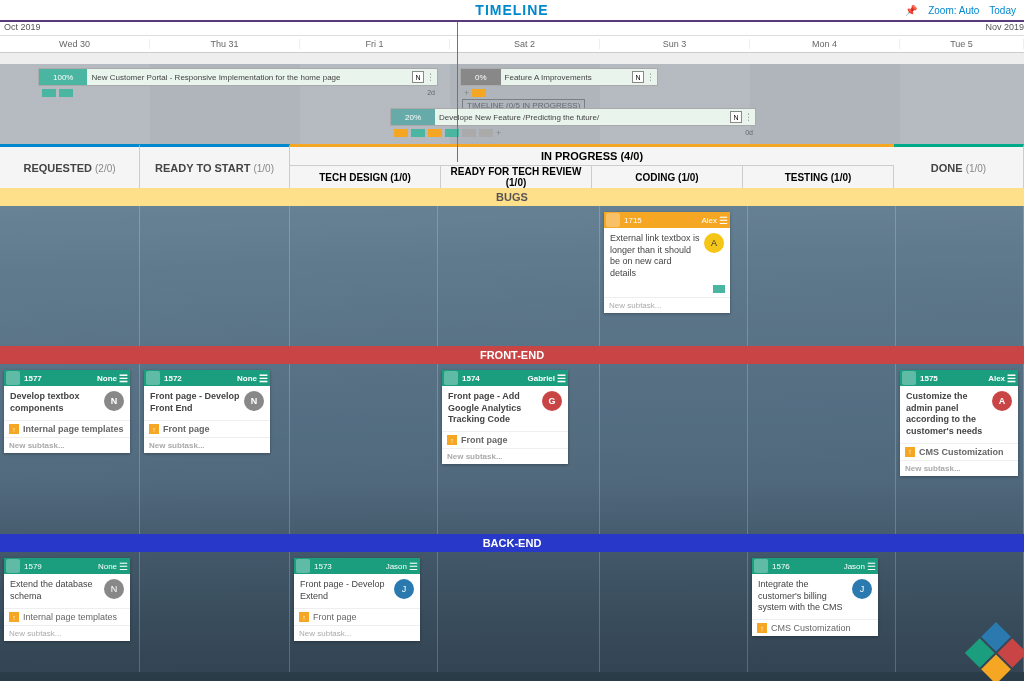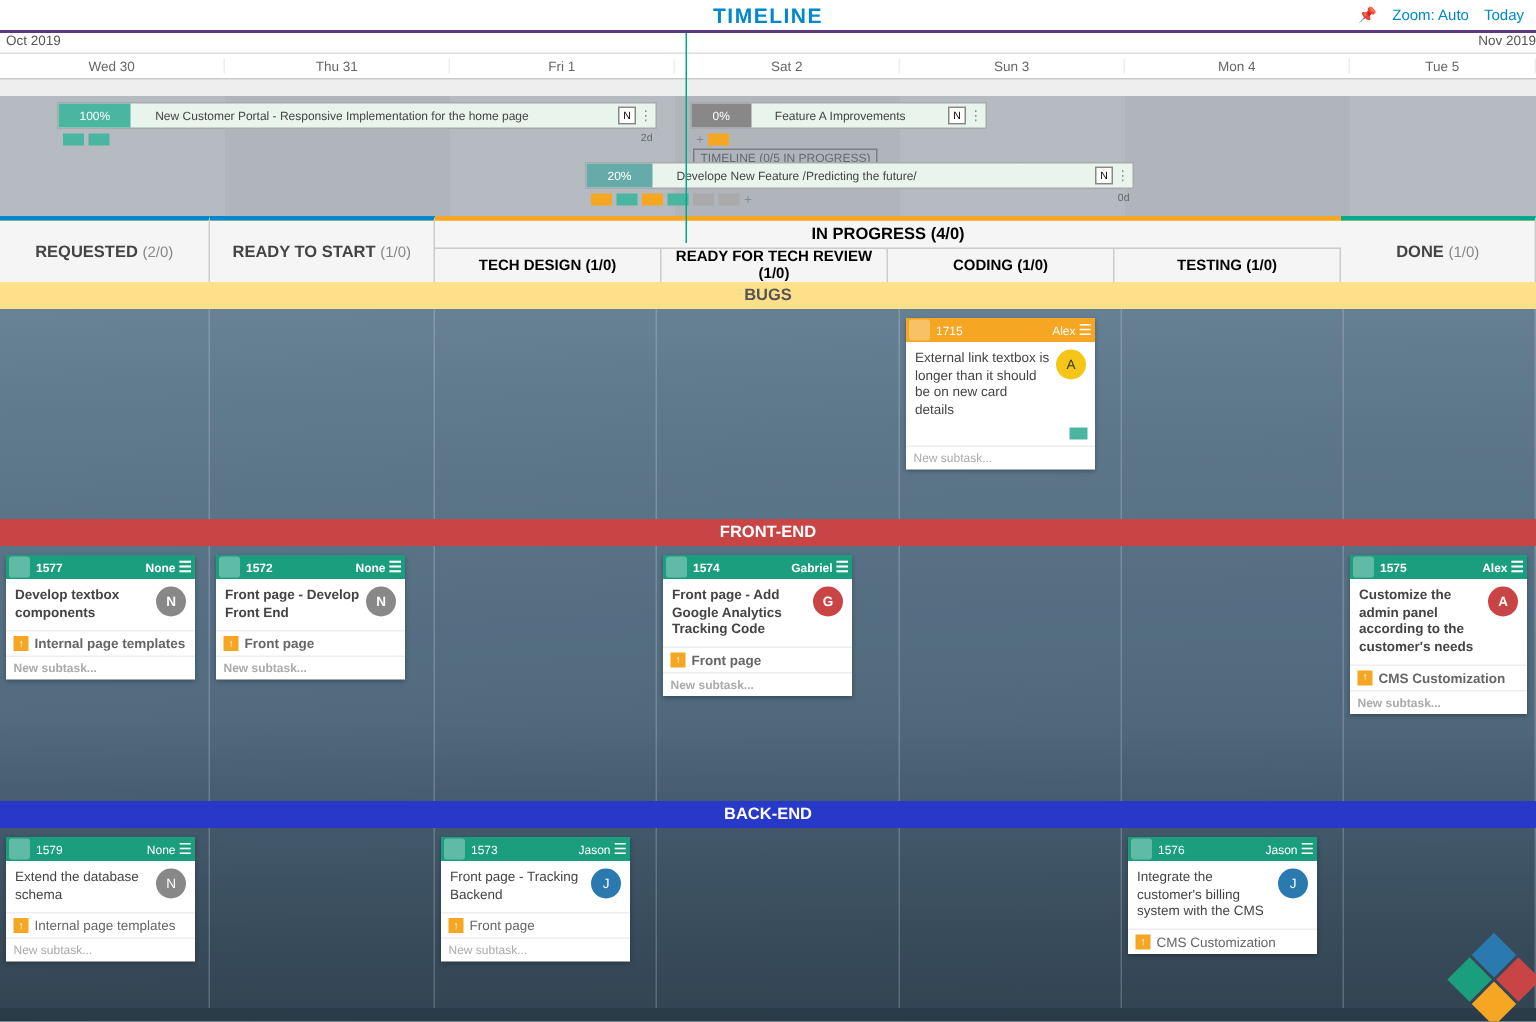--- a/index.html
+++ b/index.html
@@ -28,21 +28,21 @@
 .d4 { width: 150px; }
 .d5 { width: 150px; }
 .d6 { width: 124px; }
 .today-line { position: absolute; left: 457px; top: 0; width: 1px; height: 140px; background: #0a8; z-index: 10; }
 .timeline-badge { position: absolute; left: 462px; top: 46px; font-size: 8px; background: #fff; border: 1px solid #888; padding: 1px 4px; color: #555; }
 
 .gantt-area { position: relative; height: 80px; background: repeating-linear-gradient(90deg, rgba(120,130,140,0.55) 0px, rgba(120,130,140,0.55) 150px, rgba(110,120,130,0.55) 150px, rgba(110,120,130,0.55) 300px); }
 
 .gantt-bar { position: absolute; height: 18px; background: #e8f4ec; border: 1px solid #aaa; font-size: 8px; display: flex; align-items: center; }
 .gantt-pct { background: #4ab5a0; color: #fff; padding: 0 14px; height: 100%; display: flex; align-items: center; font-size: 8px; }
-.gantt-text { flex: 1; padding: 0 16px; color: #444; white-space: nowrap; overflow: hidden; }
+.gantt-text { flex: 1; padding: 0 4px; color: #444; white-space: nowrap; overflow: hidden; }
 .gantt-end { display: flex; align-items: center; gap: 2px; padding-right: 2px; }
 .gantt-letter { width: 12px; height: 12px; border: 1px solid #888; font-size: 7px; display: flex; align-items: center; justify-content: center; background: #fff; }
 .gantt-menu { color: #888; font-size: 9px; }
 .gantt-dur { position: absolute; right: 2px; bottom: -11px; font-size: 7px; color: #666; }
 
 .gantt-sub { position: absolute; height: 10px; display: flex; gap: 3px; align-items: center; }
 .sub-block { width: 14px; height: 8px; }
 .sb-green { background: #4ab5a0; }
 .sb-orange { background: #f5a623; }
 .sb-grey { background: #aaa; }
@@ -353,21 +353,21 @@
   <div class="sl-col slc-1"></div>
   <div class="sl-col slc-2">
     <div class="card">
       <div class="card-top ct-green">
           <div class="ct-icon">◧</div>
           <span class="ct-id">1573</span>
           <span class="ct-assignee">Jason</span>
           <span class="ct-menu">☰</span>
         </div>
       <div class="card-body">
-          <div class="card-title">Front page - Tracking Backend</div>
+          <div class="card-title">Front page - Develop Extend</div>
           <div class="avatar av-blue">J</div>
         </div>
       <div class="card-tag-row">
           <div class="tag-arrow">↑</div>
           <span>Front page</span>
         </div>
       <div class="card-subtask">New subtask...</div>
     </div>
   </div>
   <div class="sl-col slc-3"></div>

